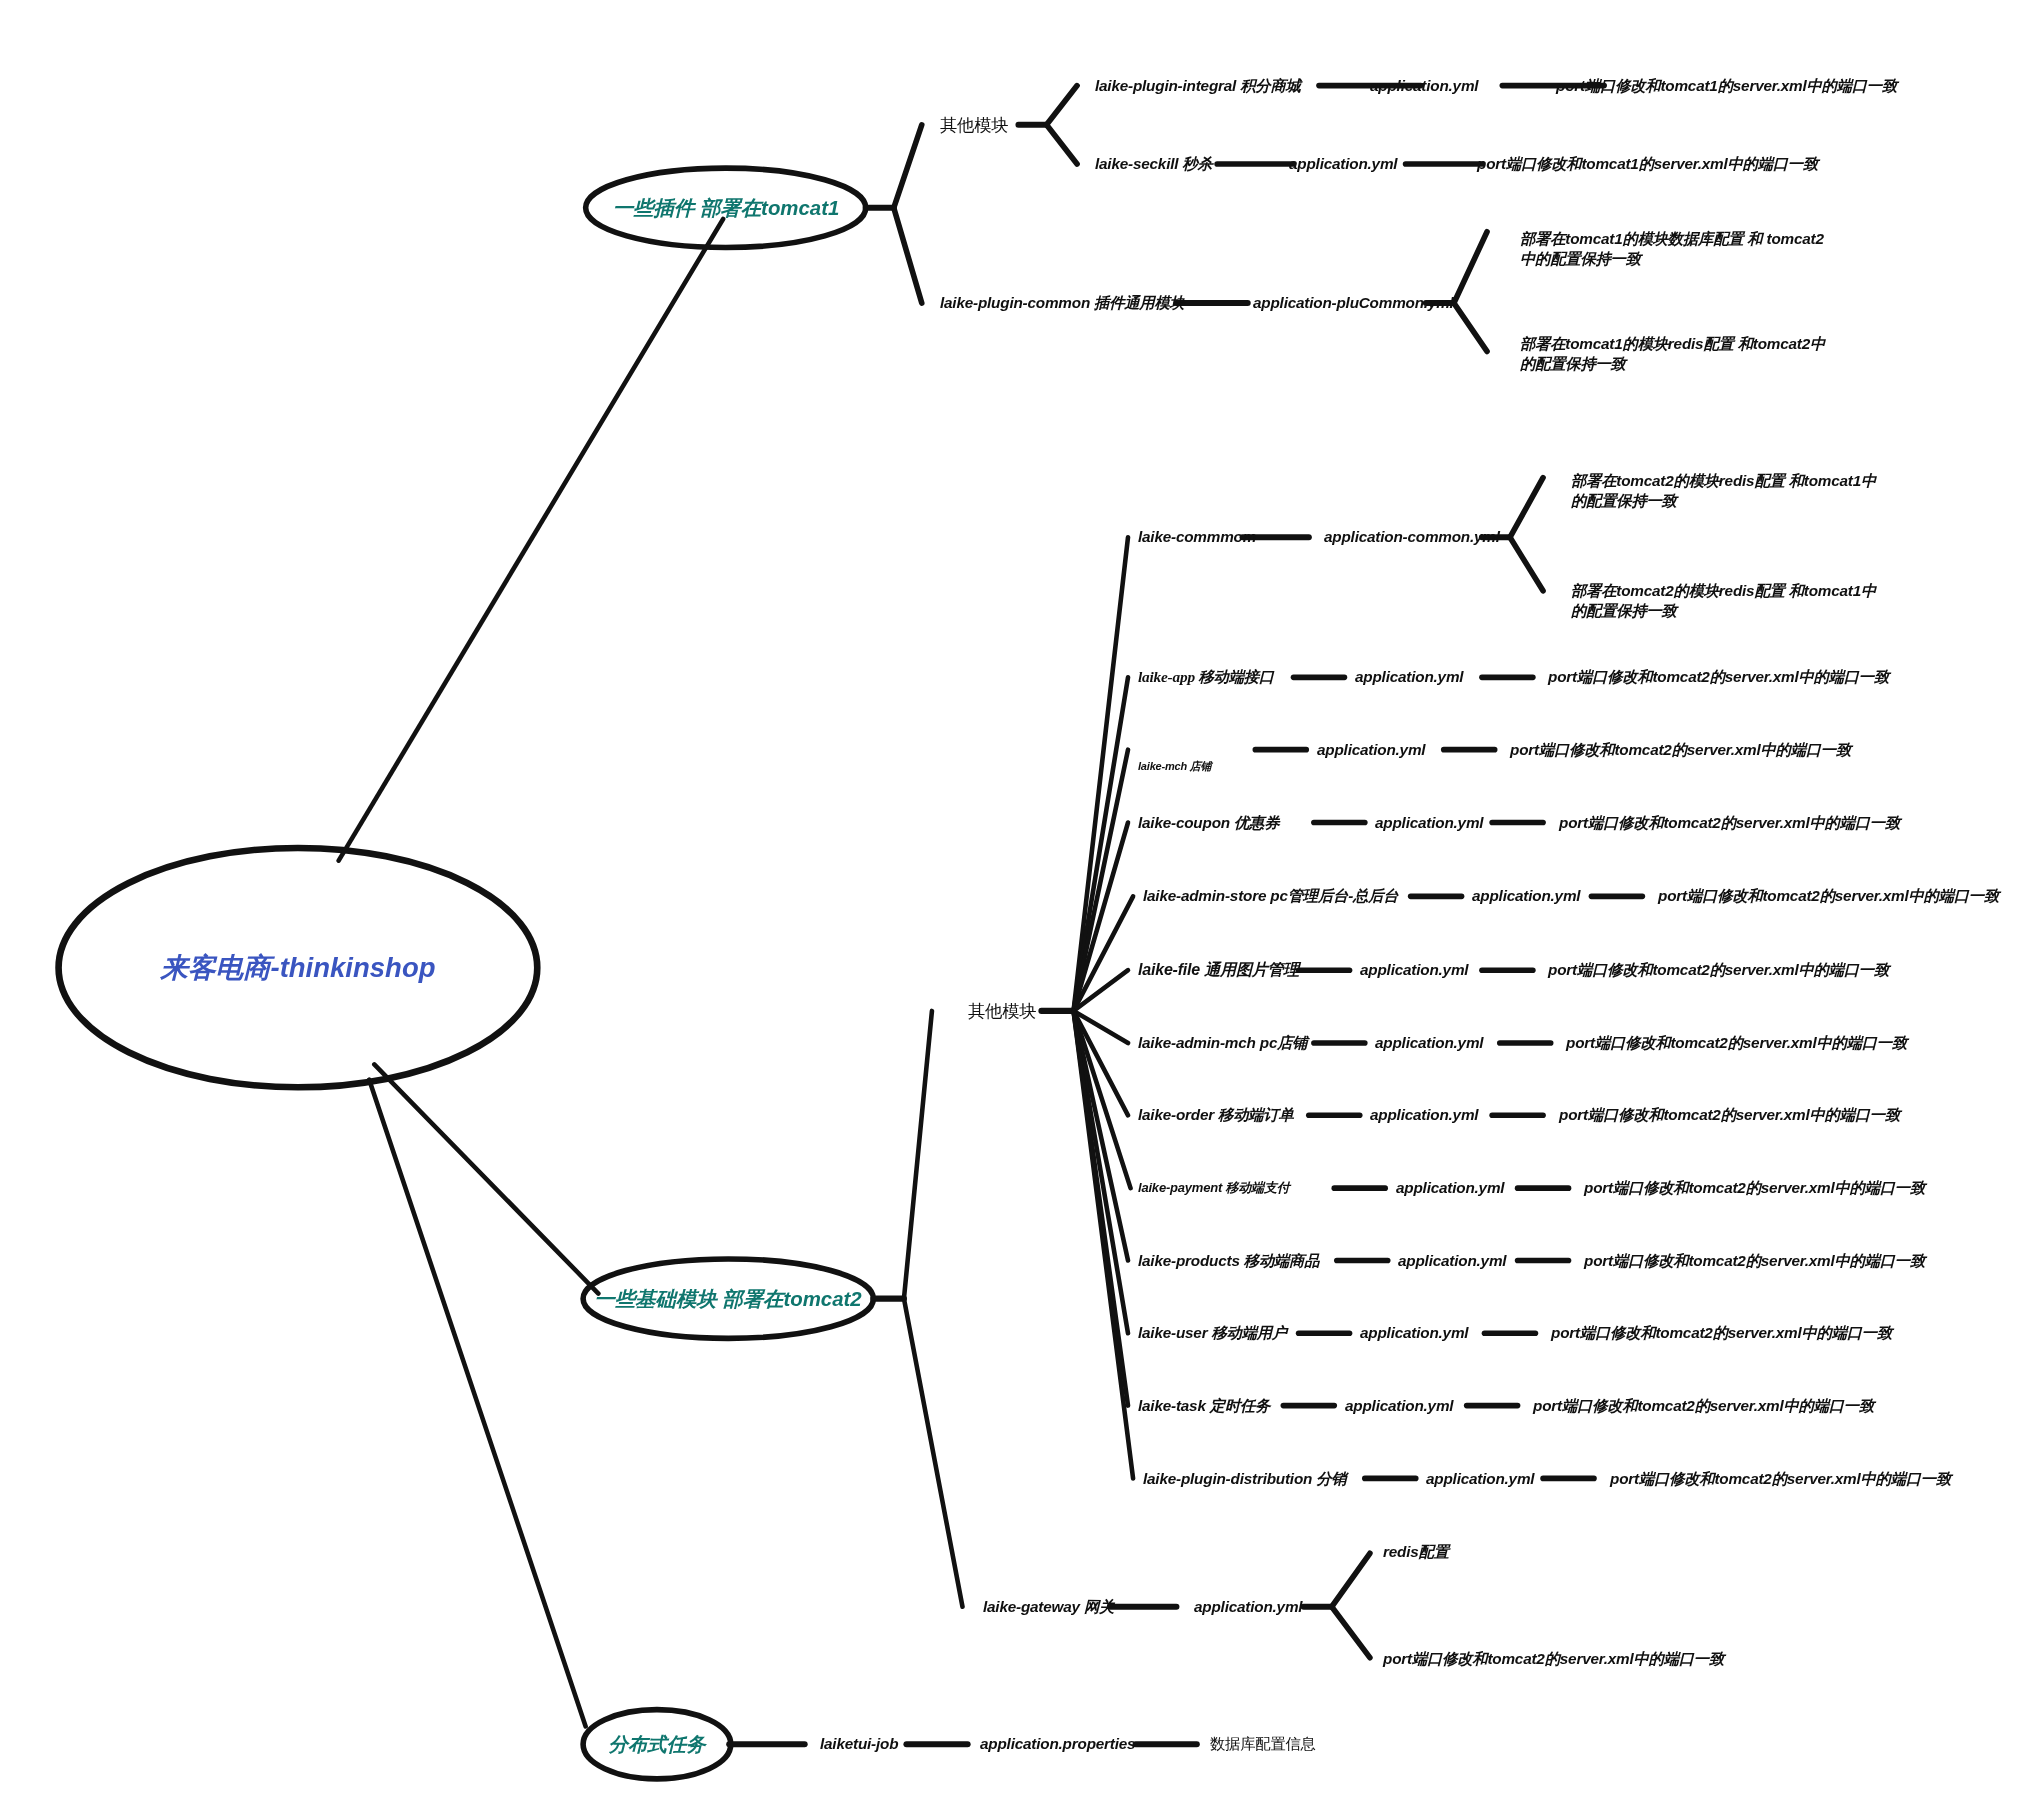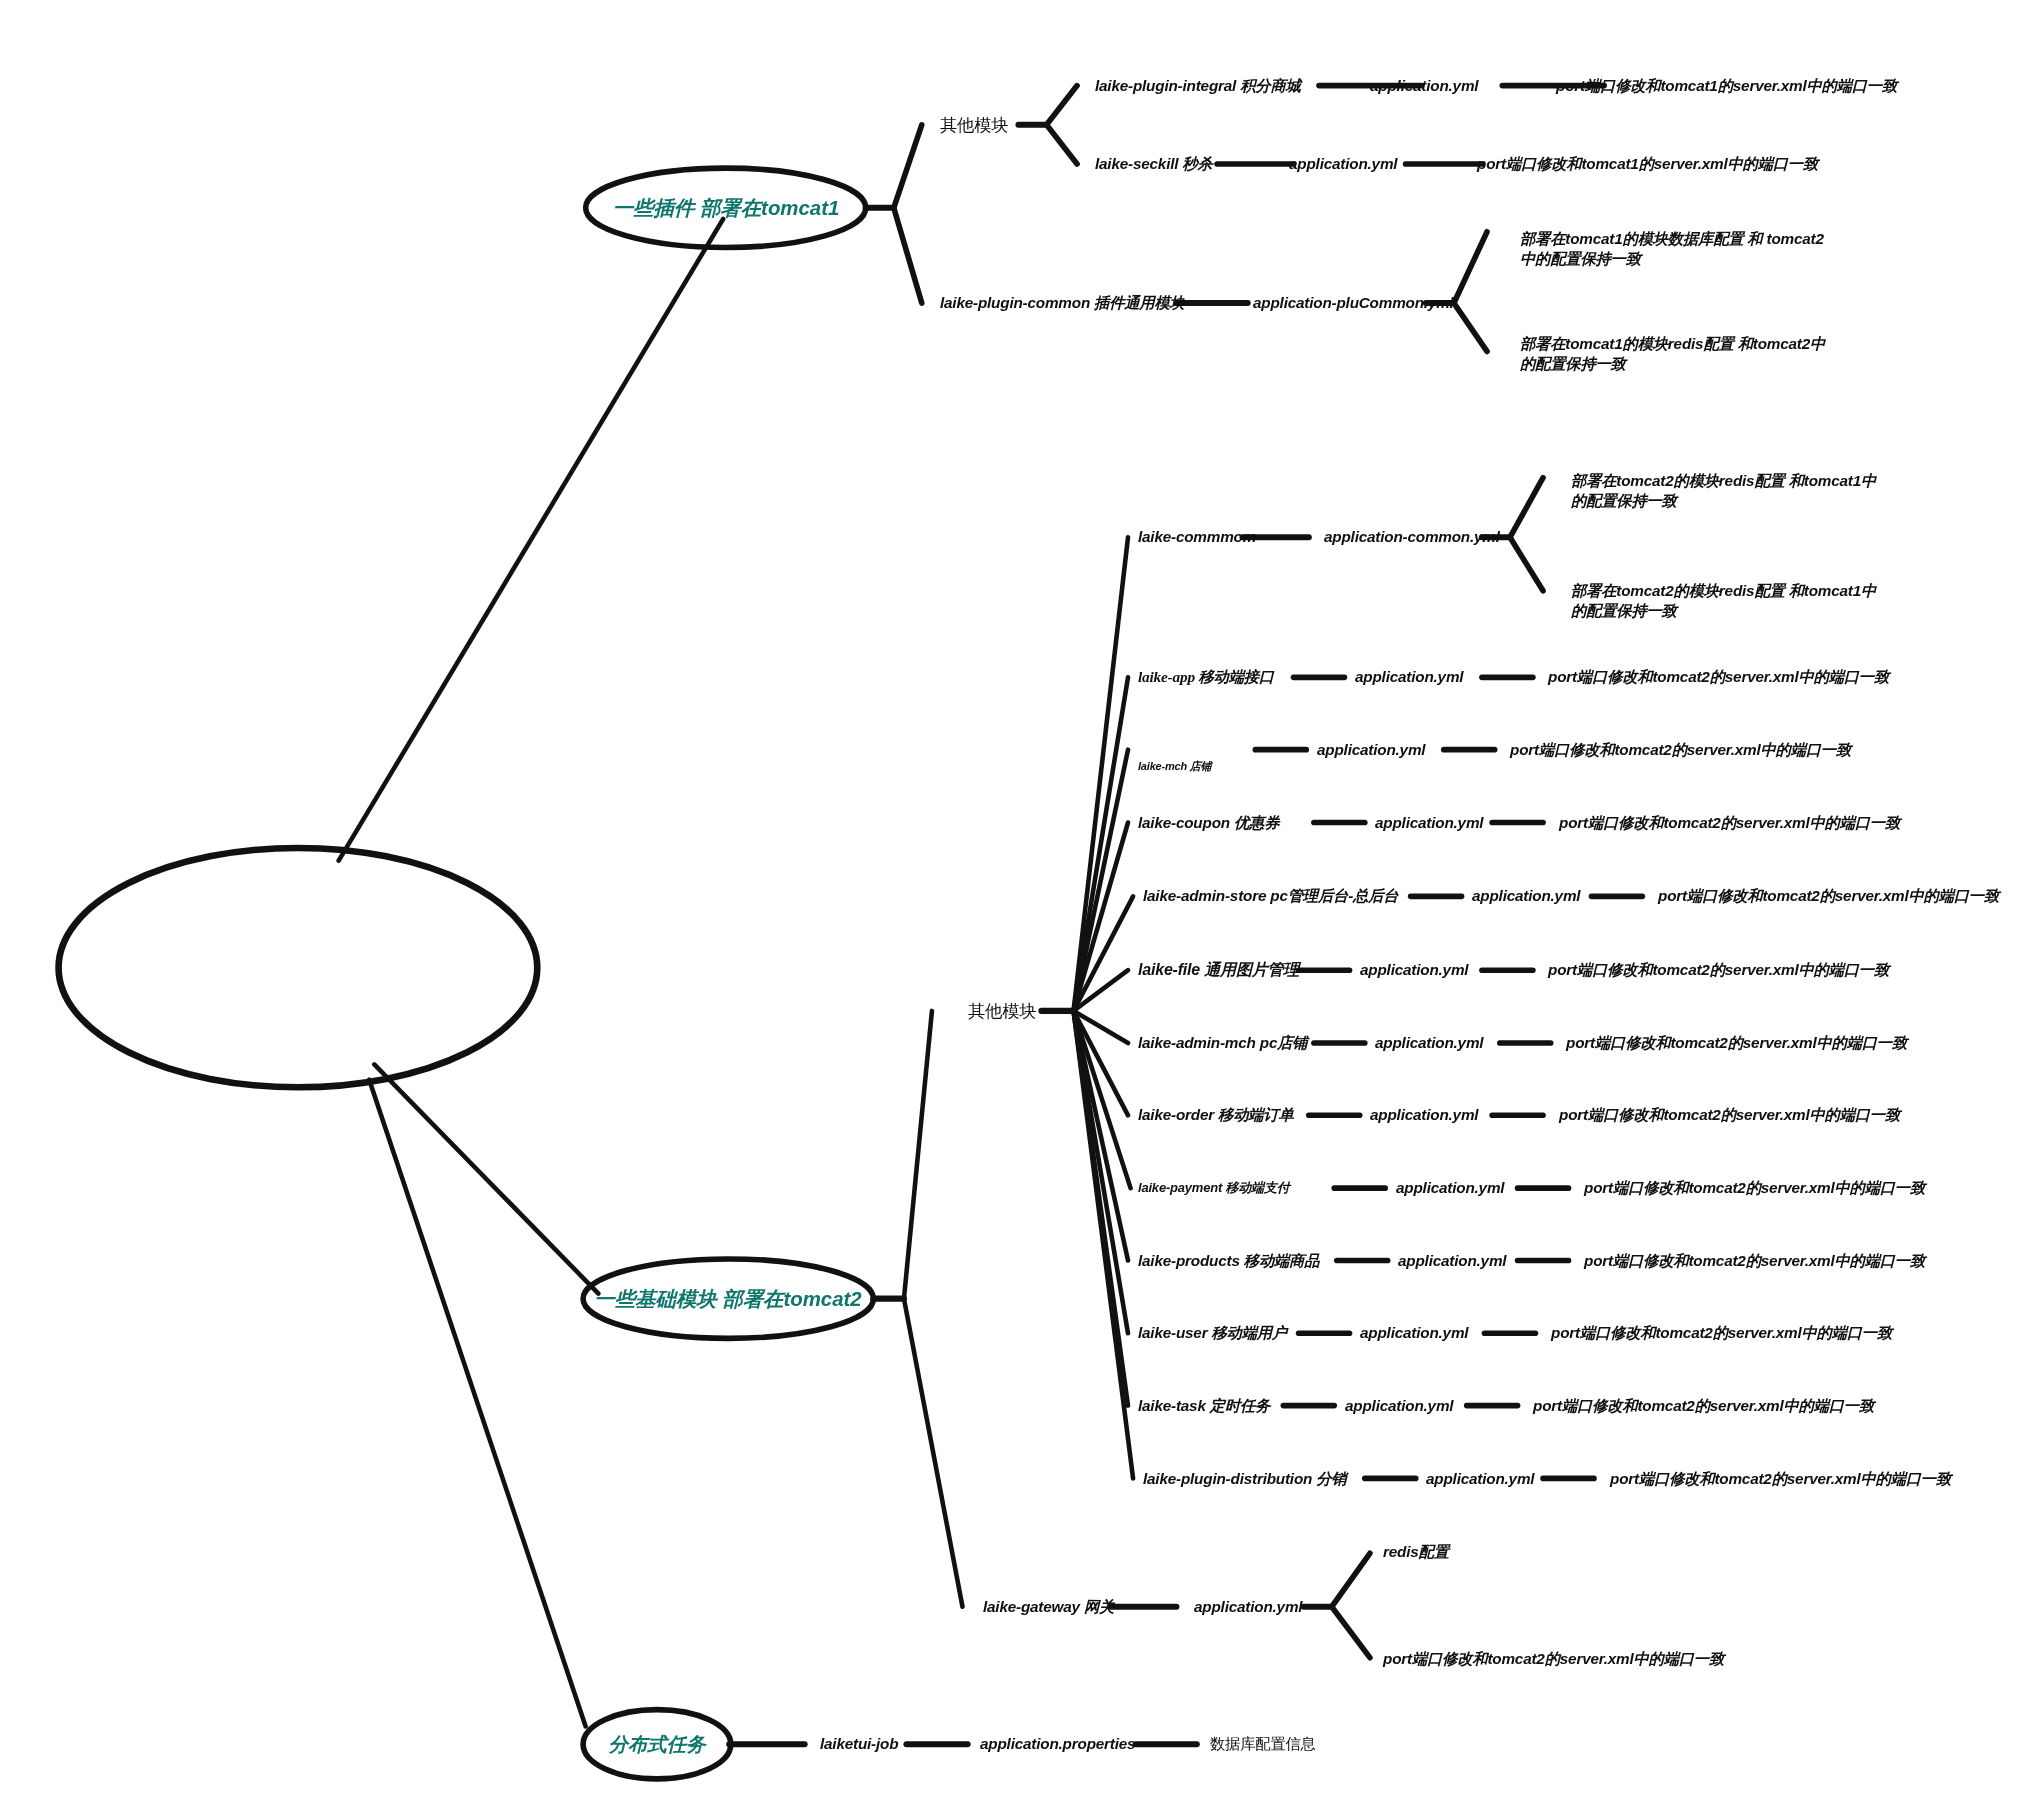--- a/index.html
+++ b/index.html
@@ -161,20 +161,21 @@
       <path d="M 2615 3155 L 2690 3255" stroke-width="11"></path>
 
       <ellipse cx="1290" cy="3425" rx="145" ry="68" stroke-width="11"></ellipse>
       <path d="M 1432 3425 L 1580 3425" stroke-width="12"></path>
       <path d="M 1780 3425 L 1900 3425" stroke-width="12"></path>
       <path d="M 2230 3425 L 2350 3425" stroke-width="12"></path>
     </g>
   </svg>
 
   <div class="rootlbl" style="left:298px; top:968px; width:387px; transform:translate(-50%,-50%); font-size:27.5px;">
+    <div>来客电商-thinkinshop</div>
   </div>
 
   <div class="ellipsetext" style="left:726px; top:208px; font-size:20.4px;">一些插件 部署在tomcat1</div>
 
   <div class="lbl plain mid" style="left:940px; top:125px; font-size:17.3px;">其他模块</div>
 
   <div class="lbl mid" style="left:1095px; top:86px; font-size:15.3px;">laike-plugin-integral 积分商城</div>
   <div class="lbl mid" style="left:1370px; top:86px; font-size:15.3px;">application.yml</div>
   <div class="lbl mid" style="left:1556px; top:86px; font-size:15.3px;">port端口修改和tomcat1的server.xml中的端口一致</div>
 

